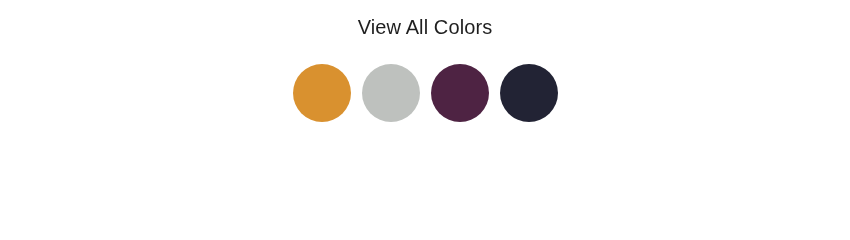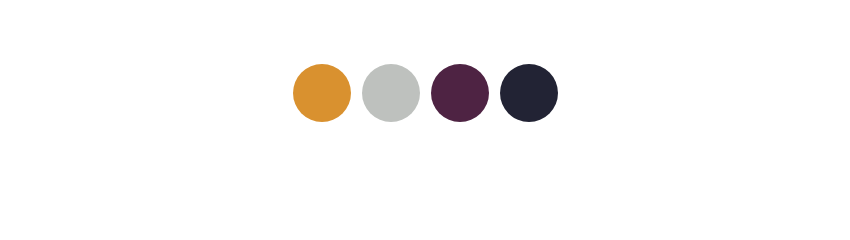--- a/index.html
+++ b/index.html
@@ -56,20 +56,21 @@
     border-radius: 50%;
     flex: 0 0 auto;
     display: block;
   }
 </style>
 </head>
 <body>
 
 <div id="palette-panel" style="background-color: rgb(255, 255, 255);">
 
+  <div id="palette-title" style="color: rgb(31, 31, 31);">View All Colors</div>
 
   <div id="swatch-row">
     <div class="color-swatch" title="#d9912f" style="background-color: rgb(217, 145, 47);"></div>
     <div class="color-swatch" title="#bec1be" style="background-color: rgb(190, 193, 190);"></div>
     <div class="color-swatch" title="#4e2343" style="background-color: rgb(78, 35, 67);"></div>
     <div class="color-swatch" title="#222334" style="background-color: rgb(34, 35, 52);"></div>
   </div>
 
 </div>
 

